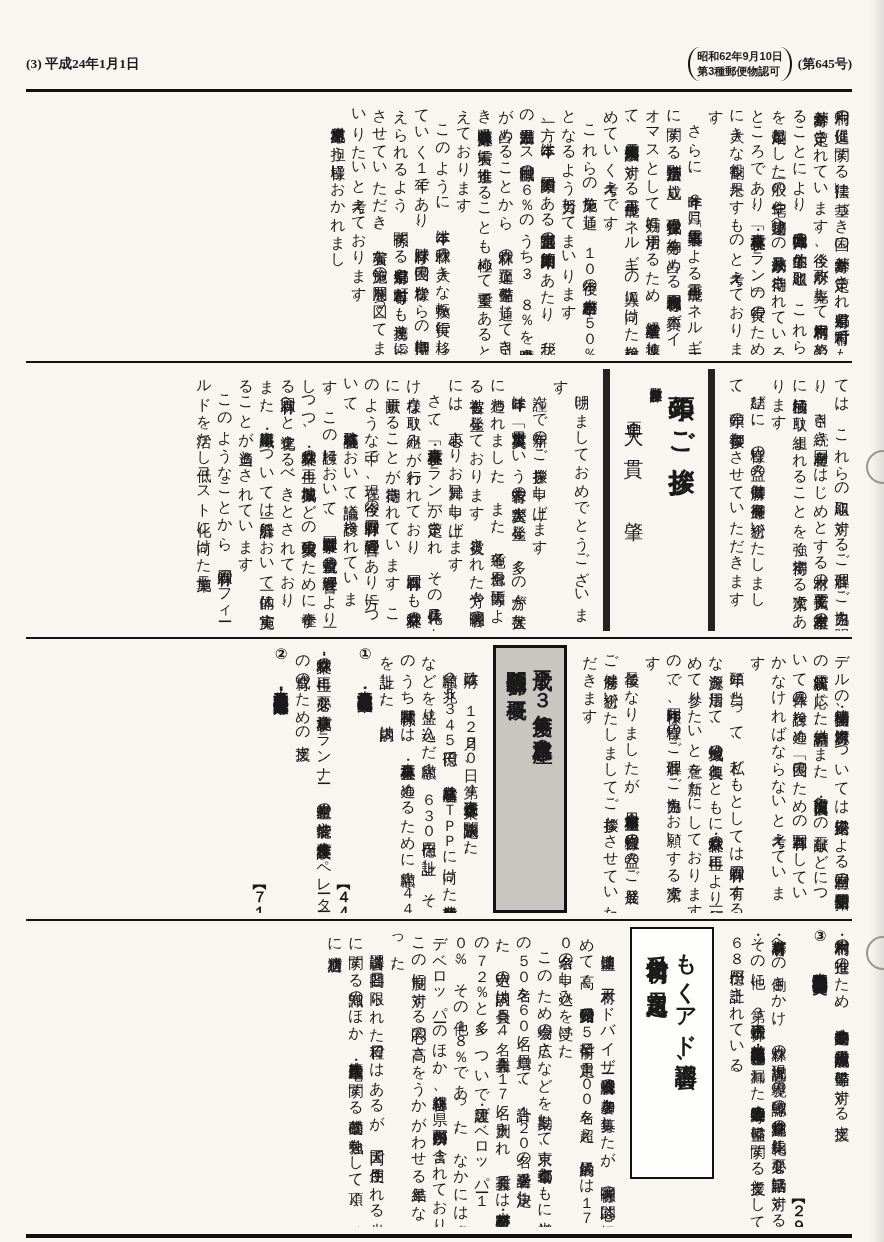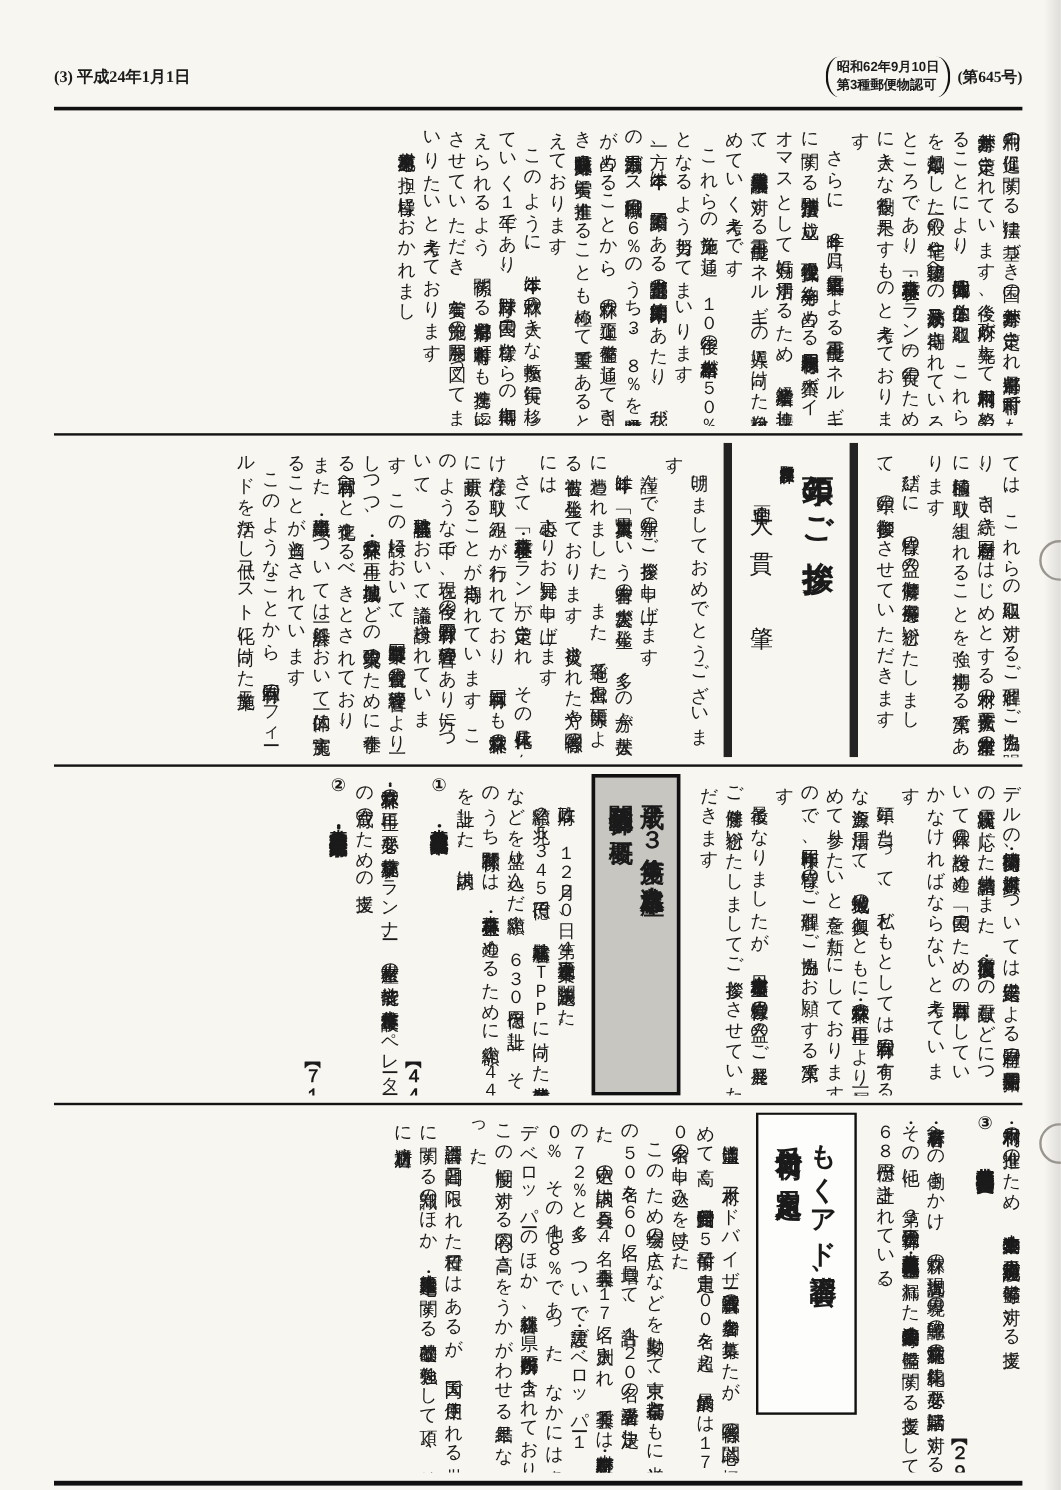--- a/index.html
+++ b/index.html
@@ -8,21 +8,21 @@
     background:#efeeea;
     font-family:"Liberation Serif","DejaVu Serif",serif;
     color:#1b1b1b;
     overflow:hidden;
   }
   .page{
     position:relative;
     width:884px;height:1242px;
     background:#f7f6f1;
     box-sizing:border-box;
-    padding:44px 32px 0 45px;
+    padding:44px 32px 0 26px;
     overflow:hidden;
   }
   .scan-edge{
     position:absolute;right:0;top:0;width:14px;height:100%;
     background:linear-gradient(to right, rgba(0,0,0,0), rgba(0,0,0,0.10));
     pointer-events:none;
   }
   .punch{
     position:absolute;right:-16px;width:30px;height:30px;
     border:2px solid #9a968f;border-radius:50%;

